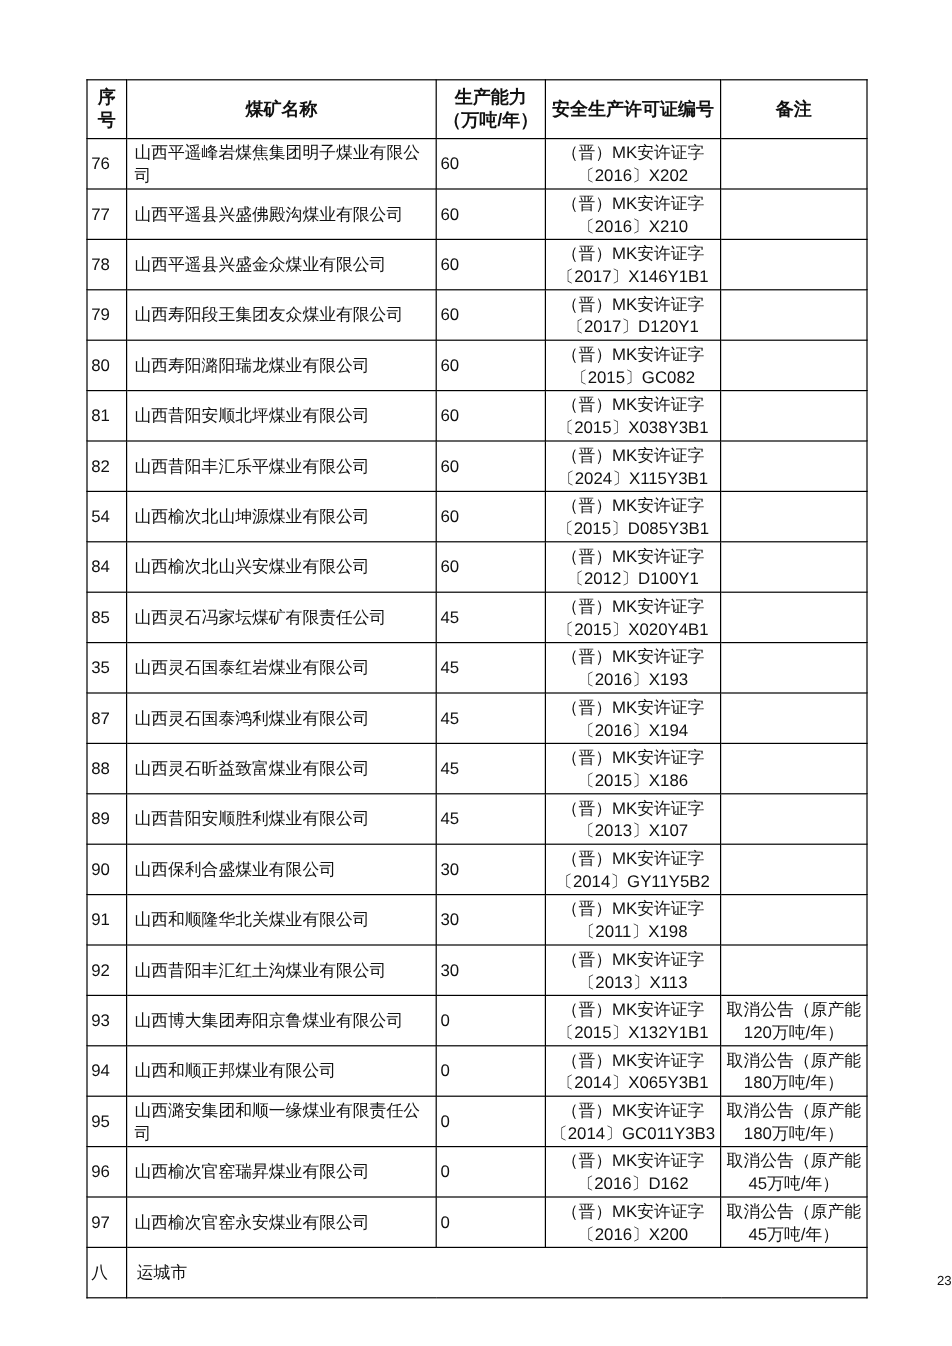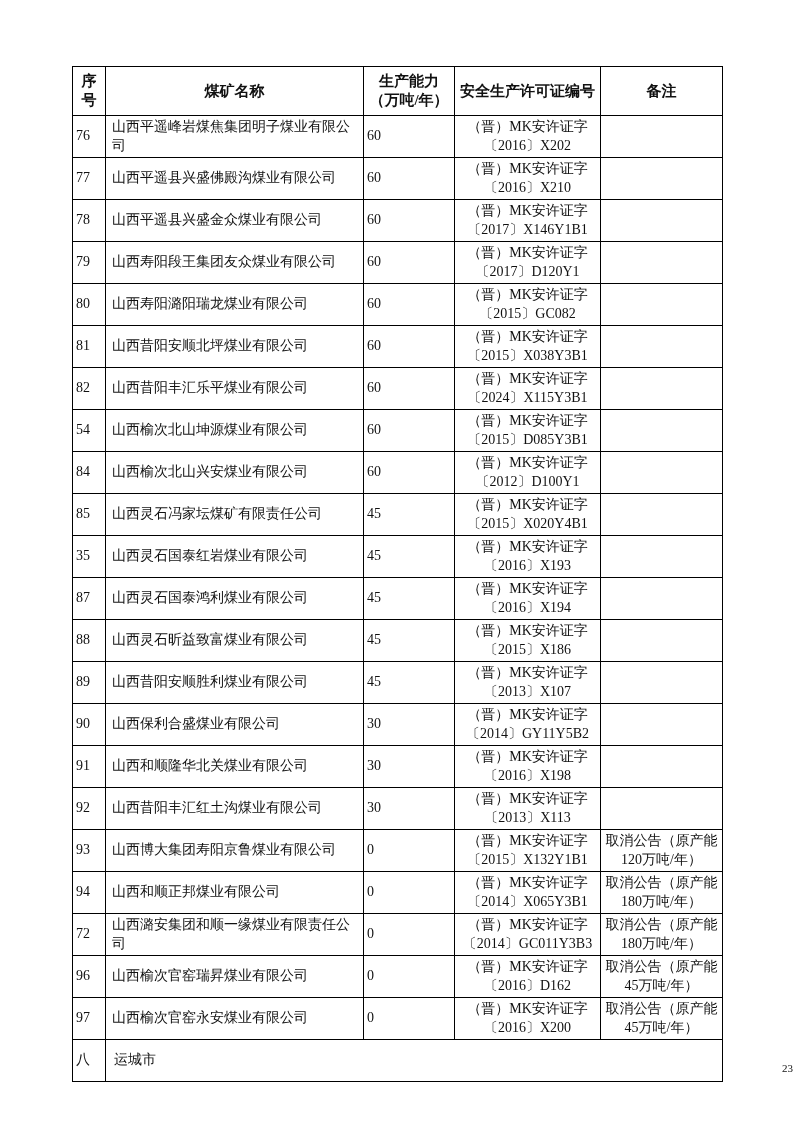--- a/index.html
+++ b/index.html
@@ -1,20 +1,20 @@
 <!DOCTYPE html>
 <html><head>
 <meta charset="utf-8">
 <style>
   html,body { margin:0; padding:0; background:#ffffff; }
   .page {
     position:relative;
     width:793px; height:1122px;
     background:#ffffff;
-    font-family:Liberation Serif, serif;
+    font-family:Liberation Sans, sans-serif;
     color:#111111;
     overflow:hidden;
   }
   table.coal-table {
     position:absolute; left:72px; top:66px;
     width:650px;
     border-collapse:collapse;
     table-layout:fixed;
   }
   .coal-table th, .coal-table td {
@@ -176,21 +176,21 @@
         <td class="c-no">90</td>
         <td class="c-name">山西保利合盛煤业有限公司</td>
         <td class="c-cap">30</td>
         <td class="c-lic">（晋）MK安许证字〔2014〕GY11Y5B2</td>
         <td class="c-rem"></td>
       </tr>
       <tr>
         <td class="c-no">91</td>
         <td class="c-name">山西和顺隆华北关煤业有限公司</td>
         <td class="c-cap">30</td>
-        <td class="c-lic">（晋）MK安许证字〔2016〕X198</td>
+        <td class="c-lic">（晋）MK安许证字〔2011〕X198</td>
         <td class="c-rem"></td>
       </tr>
       <tr>
         <td class="c-no">92</td>
         <td class="c-name">山西昔阳丰汇红土沟煤业有限公司</td>
         <td class="c-cap">30</td>
         <td class="c-lic">（晋）MK安许证字〔2013〕X113</td>
         <td class="c-rem"></td>
       </tr>
       <tr>
@@ -201,21 +201,21 @@
         <td class="c-rem">取消公告（原产能120万吨/年）</td>
       </tr>
       <tr>
         <td class="c-no">94</td>
         <td class="c-name">山西和顺正邦煤业有限公司</td>
         <td class="c-cap">0</td>
         <td class="c-lic">（晋）MK安许证字〔2014〕X065Y3B1</td>
         <td class="c-rem">取消公告（原产能180万吨/年）</td>
       </tr>
       <tr>
-        <td class="c-no">72</td>
+        <td class="c-no">95</td>
         <td class="c-name">山西潞安集团和顺一缘煤业有限责任公司</td>
         <td class="c-cap">0</td>
         <td class="c-lic">（晋）MK安许证字〔2014〕GC011Y3B3</td>
         <td class="c-rem">取消公告（原产能180万吨/年）</td>
       </tr>
       <tr>
         <td class="c-no">96</td>
         <td class="c-name">山西榆次官窑瑞昇煤业有限公司</td>
         <td class="c-cap">0</td>
         <td class="c-lic">（晋）MK安许证字〔2016〕D162</td>

